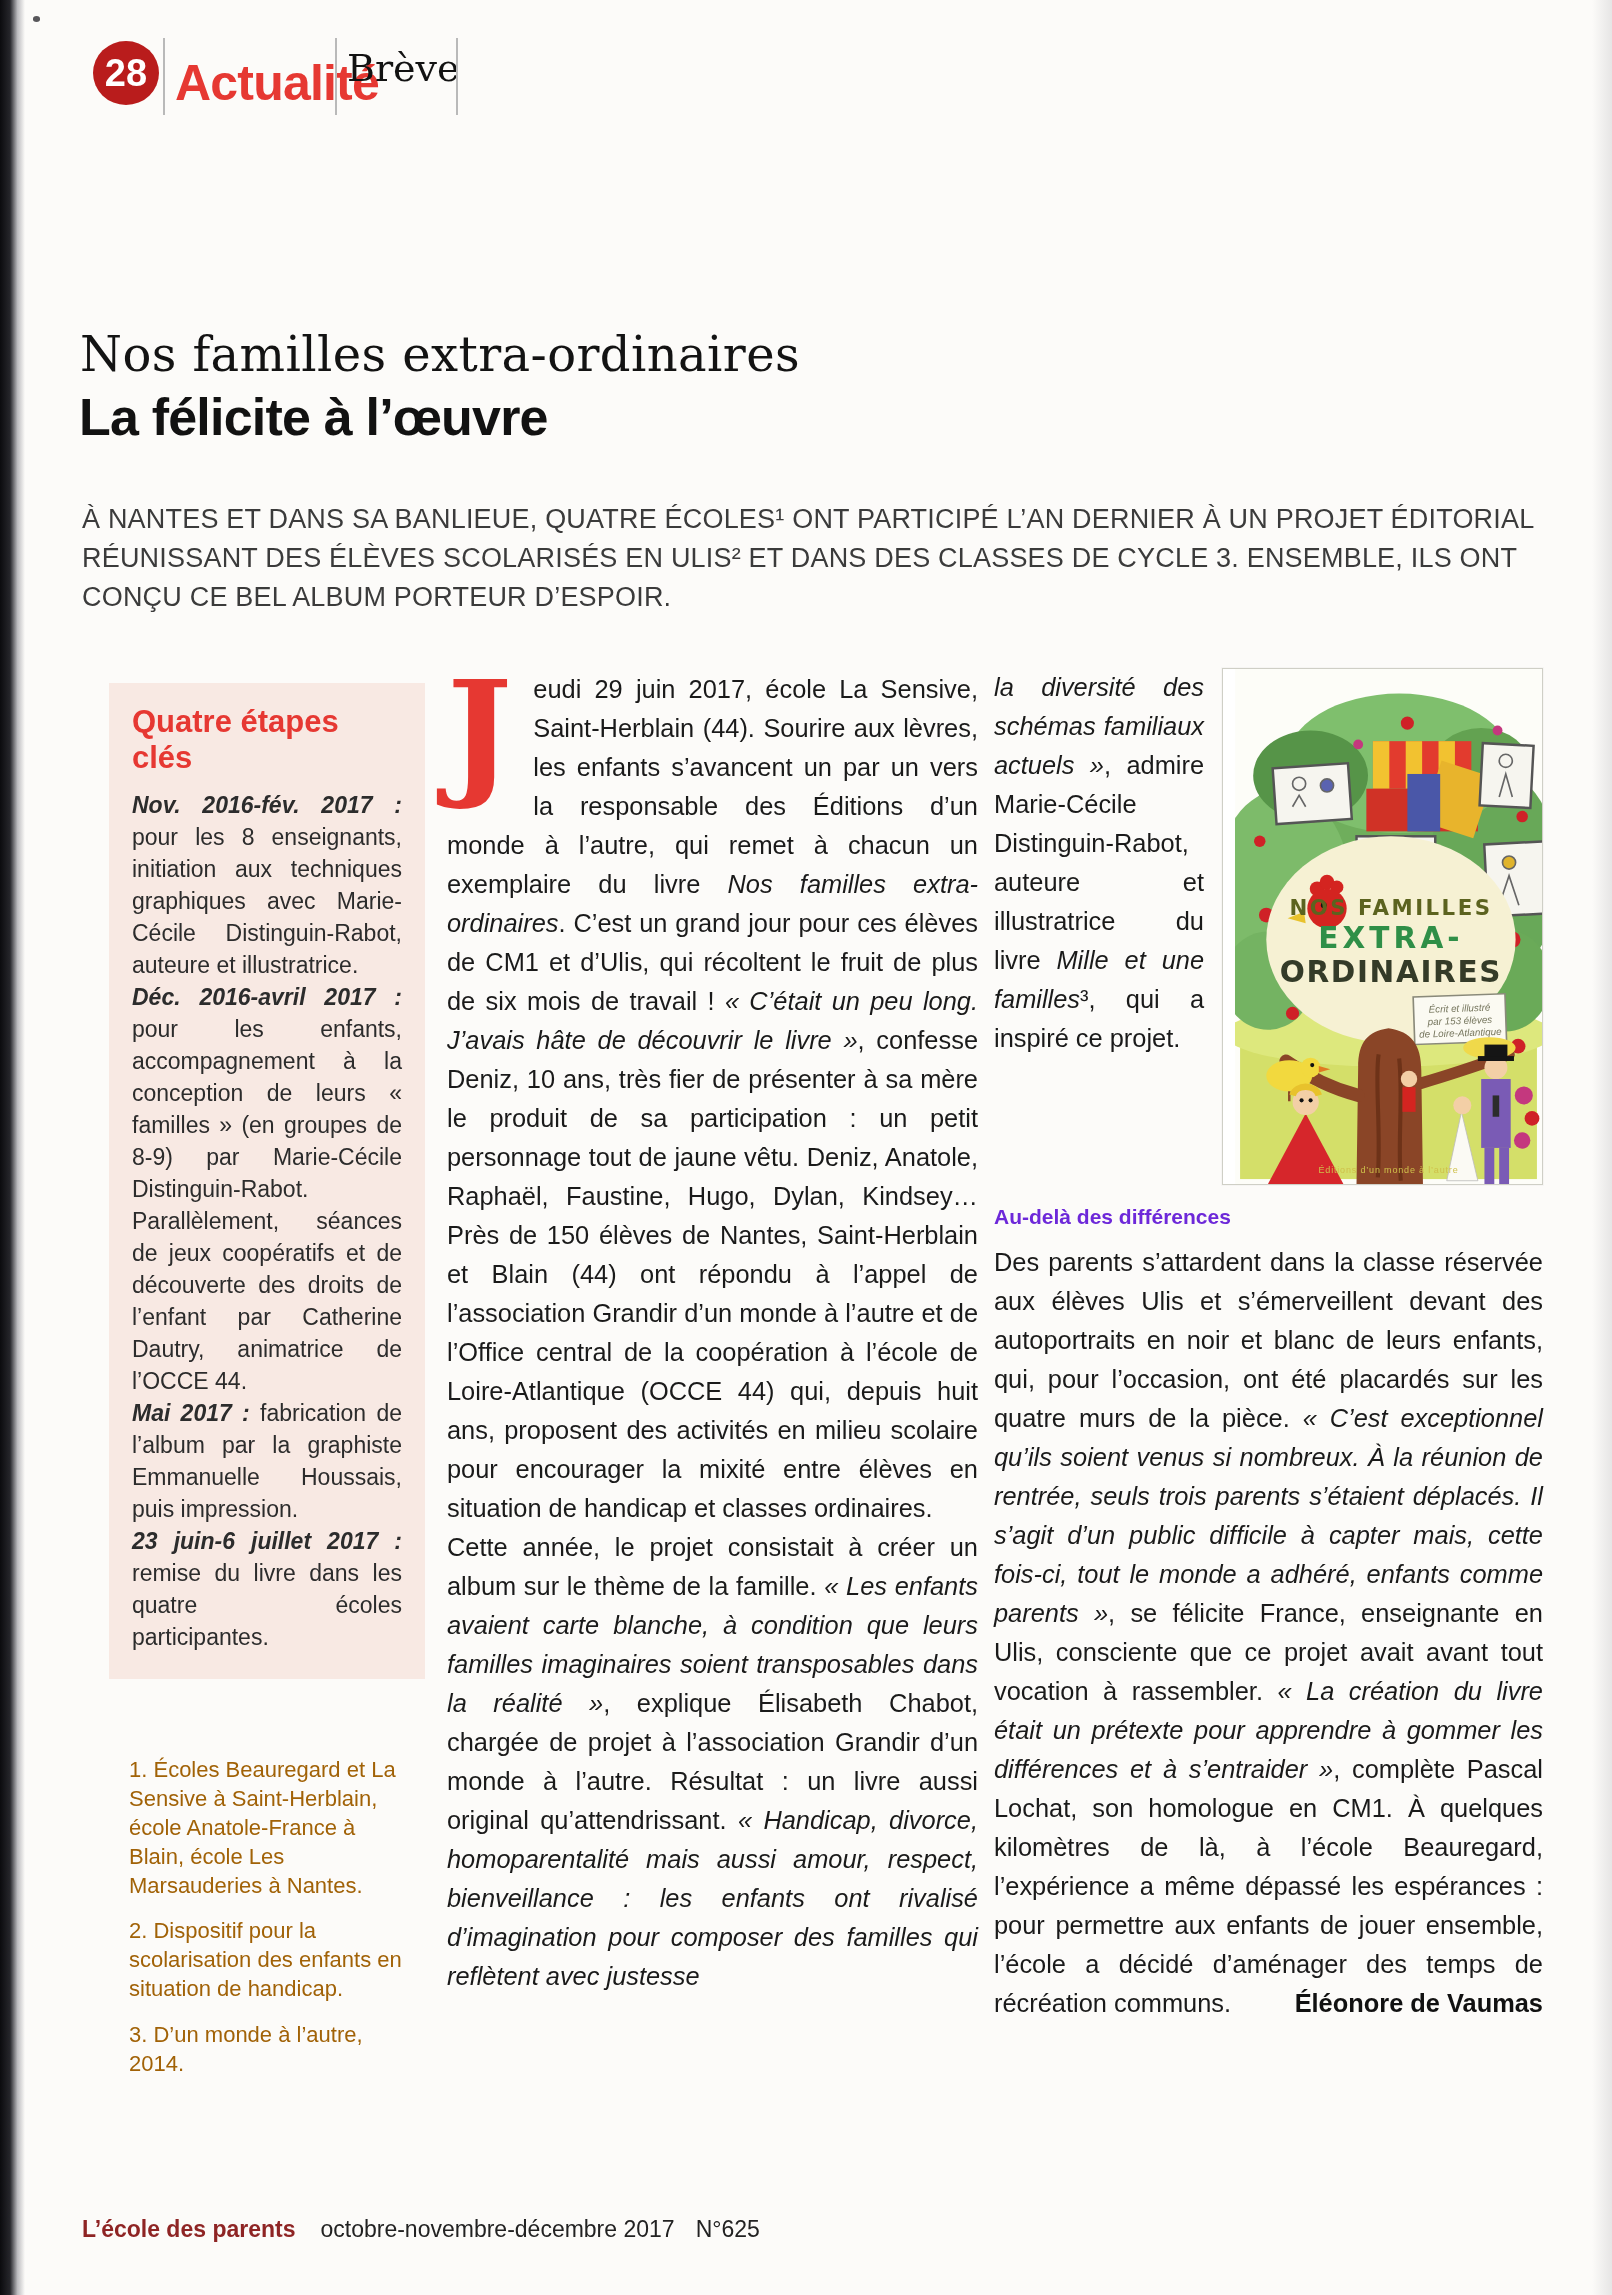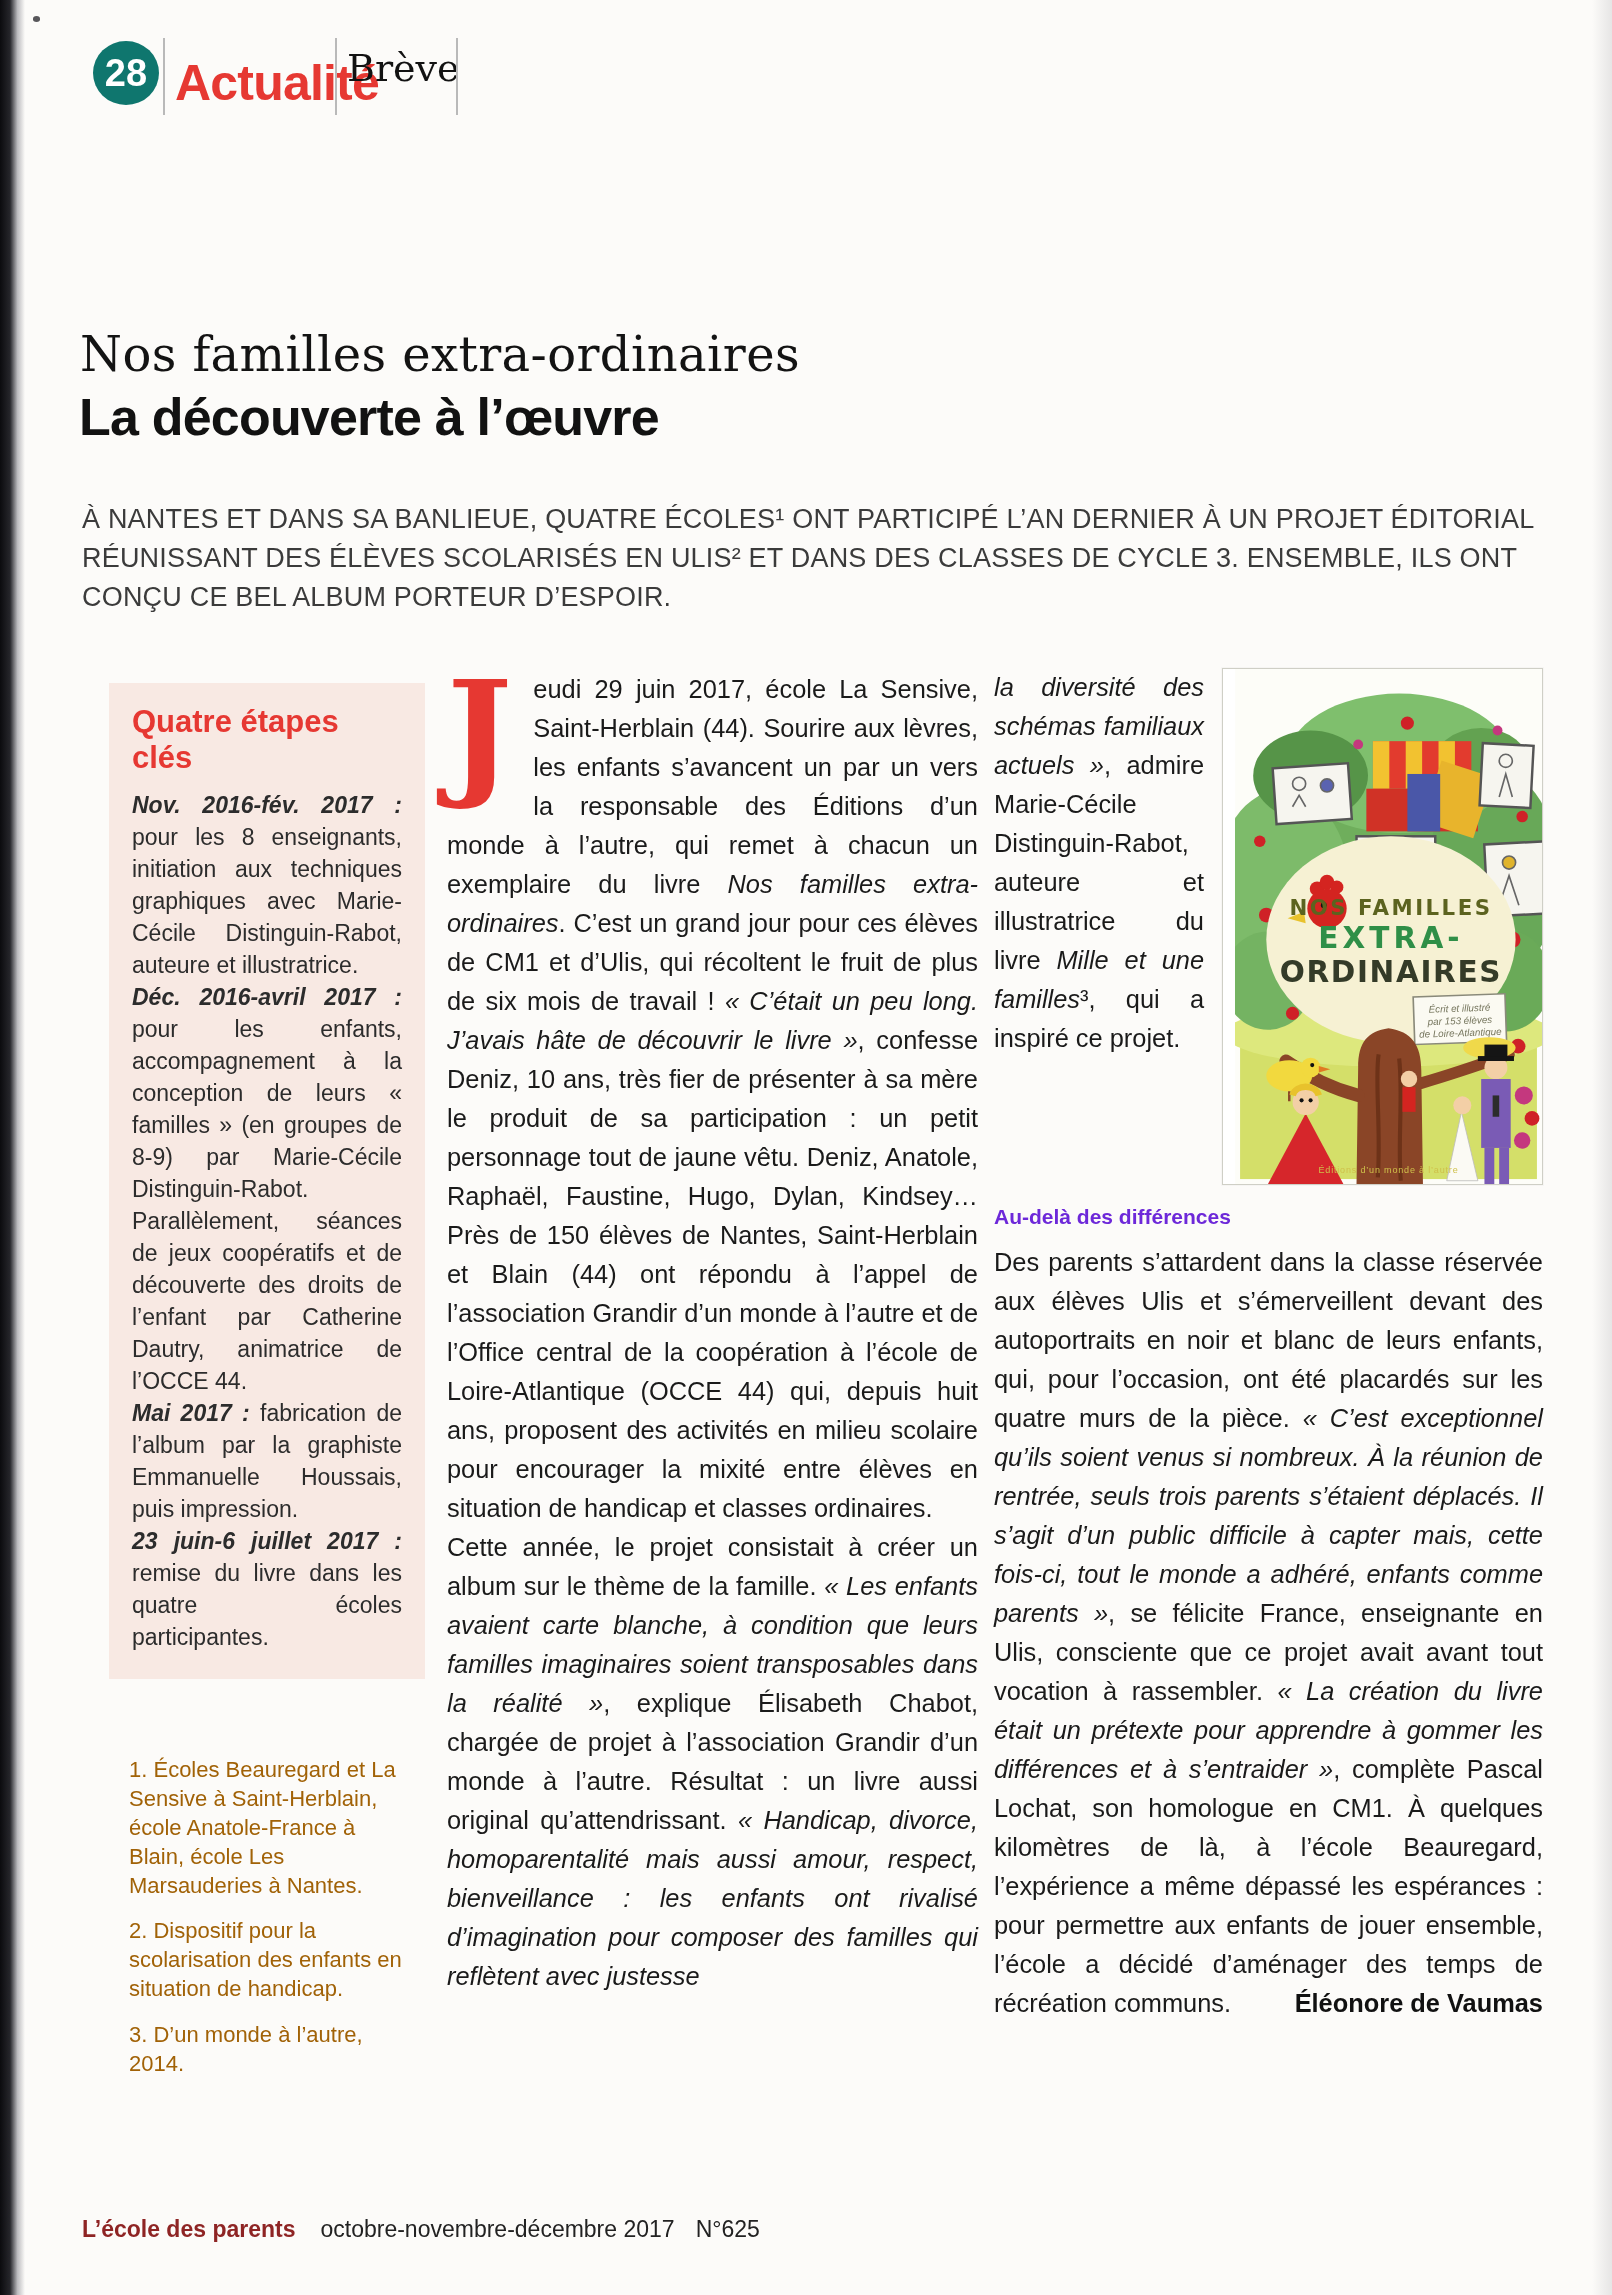--- a/index.html
+++ b/index.html
@@ -13,21 +13,21 @@
   }
   
   .edge-left{position:absolute;left:0;top:0;bottom:0;width:24.6px;
     background:linear-gradient(90deg,#0b0b0e 0%,#26262b 40%,rgba(110,110,120,.45) 70%,rgba(255,255,255,0) 100%);}
   .edge-right{position:absolute;right:0;top:0;bottom:0;width:21px;
     background:linear-gradient(270deg,rgba(160,160,165,.25) 0%,rgba(255,255,255,0) 100%);}
   .scan-dot{position:absolute;left:33px;top:16.4px;width:7.4px;height:5.7px;background:#2e2e33;border-radius:50%;opacity:.8;}
 
   
   .badge{position:absolute;left:93px;top:41px;width:66px;height:64px;border-radius:50%;
-    background:#0f766e;color:#fff;font-weight:700;font-size:38px;display:flex;align-items:center;justify-content:center;}
+    background:#b91c1c;color:#fff;font-weight:700;font-size:38px;display:flex;align-items:center;justify-content:center;}
   .hsep{position:absolute;top:38px;width:1.6px;height:77px;background:#b9b9b9;}
   .sep1{left:163px;}
   .sep2{left:335px;}
   .sep3{left:456px;}
   .section-label{position:absolute;left:175px;top:48px;font-size:50px;font-weight:700;color:#e63832;letter-spacing:-0.8px;margin-top:6px;}
   .subsection-label{position:absolute;left:347px;top:46px;font-size:38px;font-family:"DejaVu Serif",serif;color:#121212;}
 
   
   .kicker{position:absolute;left:80px;top:326px;font-family:"DejaVu Serif",serif;font-size:48px;color:#131313;letter-spacing:0.4px;}
   .title{position:absolute;left:79px;top:387px;font-size:52px;font-weight:700;color:#121212;letter-spacing:-0.8px;}
@@ -71,21 +71,21 @@
 <div class="scan-dot"></div>
 
 <div class="badge">28</div>
 <div class="hsep sep1"></div>
 <div class="section-label">Actualité</div>
 <div class="hsep sep2"></div>
 <div class="subsection-label">Brève</div>
 <div class="hsep sep3"></div>
 
 <div class="kicker">Nos familles extra-ordinaires</div>
-<div class="title">La découverte à l’œuvre</div>
+<div class="title">La félicite à l’œuvre</div>
 <div class="standfirst">À NANTES ET DANS SA BANLIEUE, QUATRE ÉCOLES¹ ONT PARTICIPÉ L’AN DERNIER À UN PROJET ÉDITORIAL RÉUNISSANT DES ÉLÈVES SCOLARISÉS EN ULIS² ET DANS DES CLASSES DE CYCLE 3. ENSEMBLE, ILS ONT CONÇU CE BEL ALBUM PORTEUR D’ESPOIR.</div>
 
 <div class="sidebar">
   <h2>Quatre étapes clés</h2>
   <p><span class="step-date">Nov. 2016-fév. 2017 :</span><span> pour les 8 enseignants, initiation aux techniques graphiques avec Marie-Cécile Distinguin-Rabot, auteure et illustratrice.</span></p>
   <p><span class="step-date">Déc. 2016-avril 2017 :</span><span> pour les enfants, accompagnement à la conception de leurs « familles » (en groupes de 8-9) par Marie-Cécile Distinguin-Rabot. Parallèlement, séances de jeux coopératifs et de découverte des droits de l’enfant par Catherine Dautry, animatrice de l’OCCE 44.</span></p>
   <p><span class="step-date">Mai 2017 :</span><span> fabrication de l’album par la graphiste Emmanuelle Houssais, puis impression.</span></p>
   <p><span class="step-date">23 juin-6 juillet 2017 :</span><span> remise du livre dans les quatre écoles participantes.</span></p>
 </div>
 

